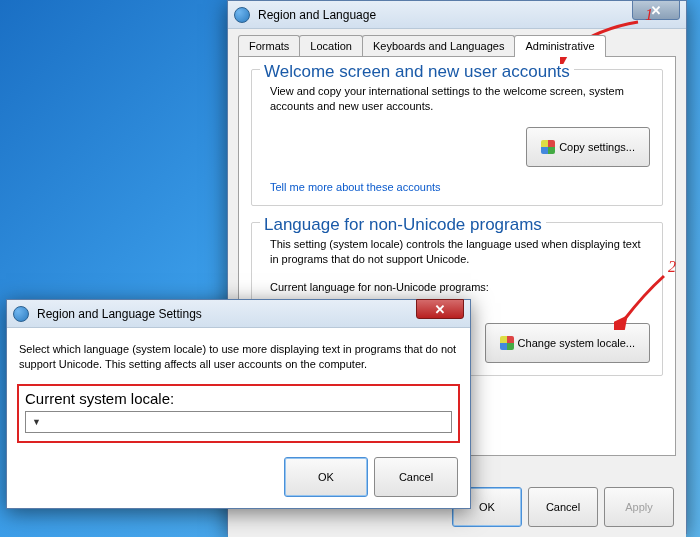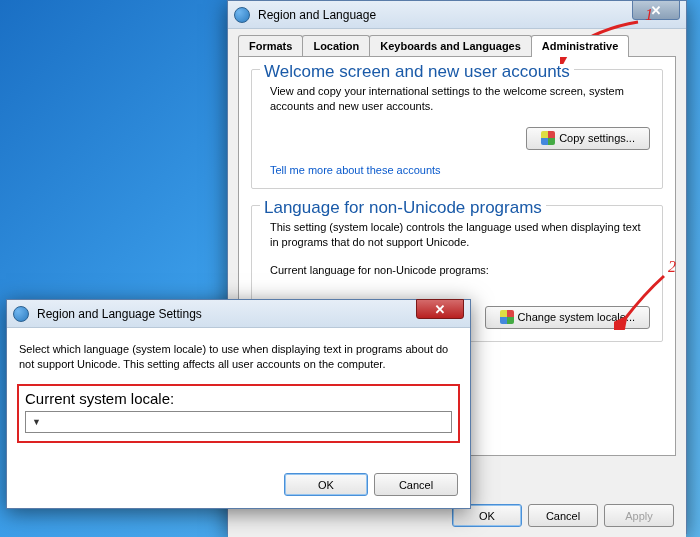--- a/index.html
+++ b/index.html
@@ -8,31 +8,31 @@
   .window { position: absolute; background: #f0f0f0; border: 1px solid #5a7ca8; box-shadow: 0 4px 20px rgba(0,0,0,0.5); }
   
   .titlebar { height: 28px; background: linear-gradient(#e6eef7, #d2e0ef); display: flex; align-items: center; padding: 13px 6px; position: relative; border-bottom: 1px solid #b8c8d8; }
   .titlebar .title { flex: 1; font-size: 12px; color: #000; padding-left: 4px; }
   .winicon { width: 16px; height: 16px; margin-right: 4px; background: radial-gradient(circle at 30% 30%, #6fb6f0, #2d7cc0); border-radius: 50%; border: 1px solid #2a6090; }
   .close-btn { width: 48px; height: 20px; background: linear-gradient(#d46a6a, #b82020); border: 1px solid #7a1818; border-radius: 0 0 3px 3px; position: absolute; right: 6px; top: -1px; display:flex; align-items:center; justify-content:center; color:#fff; font-weight:bold; font-size:13px; }
   .close-btn-gray { width: 48px; height: 20px; background: linear-gradient(#b8c8d8, #8aa0b8); border: 1px solid #5a7ca8; border-radius: 0 0 3px 3px; position: absolute; right: 6px; top: -1px; display:flex; align-items:center; justify-content:center; color:#fff; font-weight:bold; font-size:13px; }
   
   .window-body { padding: 8px 10px; background: #fff; }
   
-  .tabs { display: flex; margin: 6px 10px 0 10px; gap: 0; font-weight: bold; }
+  .tabs { display: flex; margin: 6px 10px 0 10px; gap: 0; }
   .tab { padding: 4px 10px; border: 1px solid #a0a0a0; border-bottom: none; background: #f0f0f0; font-size: 11px; border-radius: 3px 3px 0 0; margin-right: -1px; cursor: default; }
   .tab.active { background: #fff; position: relative; z-index: 2; padding-bottom:5px; }
   
   .tab-panel { margin: 0 10px 10px 10px; border: 1px solid #a0a0a0; background: #fff; padding: 12px 12px 16px 12px; position: relative; top:-1px; min-height: 400px; }
   
   .groupbox { border: 1px solid #d0d0d0; border-radius: 2px; padding: 14px 12px 12px 12px; margin-bottom: 16px; position: relative; }
   .groupbox .legend { position: absolute; top: -8px; left: 8px; background: #fff; padding: 0 4px; color: #1a5aa8; font-size: 17px; }
   .groupbox p { color: #000; font-size: 11px; line-height: 1.4; margin-bottom: 12px; padding-left: 6px; }
   
-  .btn { display: inline-flex; align-items: center; justify-content: center; gap: 4px; padding: 3px 14px; background: linear-gradient(#fafafa, #e4e4e4); border: 1px solid #8a8a8a; border-radius: 3px; font-size: 11px; cursor: default; min-width: 70px; height: 23px; }
+  .btn { display: inline-flex; align-items: center; justify-content: center; gap: 4px; padding: 3px 14px; background: linear-gradient(#fafafa, #e4e4e4); border: 1px solid #8a8a8a; border-radius: 3px; font-size: 11px; cursor: default; min-width: 70px; height: 40px; }
   .btn.shield::before { content: ""; width: 14px; height: 14px; background: conic-gradient(#d44 0 25%, #4a4 25% 50%, #48d 50% 75%, #dd4 75% 100%); border-radius: 2px; display:inline-block; }
   .btn.default { border: 1px solid #4a90d8; box-shadow: inset 0 0 0 1px #94c4f0; }
   .btn.disabled { color: #a0a0a0; }
   
   .link { color: #0a5acc; cursor: pointer; font-size: 11px; }
   
   .button-row { display: flex; justify-content: flex-end; gap: 6px; }
   .bottom-buttons { position:absolute; right:12px; bottom: 12px; display:flex; gap:6px; }
   
   
@@ -93,21 +93,21 @@
   </div>
 </div>
 
 <div class="window" style="left:6px; top:299px; width:465px; height:210px;">
   <div class="titlebar">
     <span class="winicon"></span>
     <span class="title">Region and Language Settings</span>
     <div class="close-btn">✕</div>
   </div>
   <div class="window-body" style="height: calc(100% - 28px); display:flex; flex-direction:column;">
-    <p style="font-size:11px; line-height:1.35; margin:6px 2px 12px 2px;">Select which language (system locale) to use when displaying text in programs about do not support Unicode. This setting affects all user accounts on the computer.</p>
+    <p style="font-size:11px; line-height:1.35; margin:6px 2px 12px 2px;">Select which language (system locale) to use more displaying text in programs that do not support Unicode. This setting affects all user accounts on the computer.</p>
     <div class="selbox-group">
       <span class="selbox-label">Current system locale:</span>
       <div class="combo">
         <span class="arrow">▼</span>
       </div>
     </div>
     <div class="button-row" style="margin-top:auto; padding: 0 2px 4px 0;">
       <button class="btn default" style="min-width:84px;">OK</button>
       <button class="btn" style="min-width:84px;">Cancel</button>
     </div>

